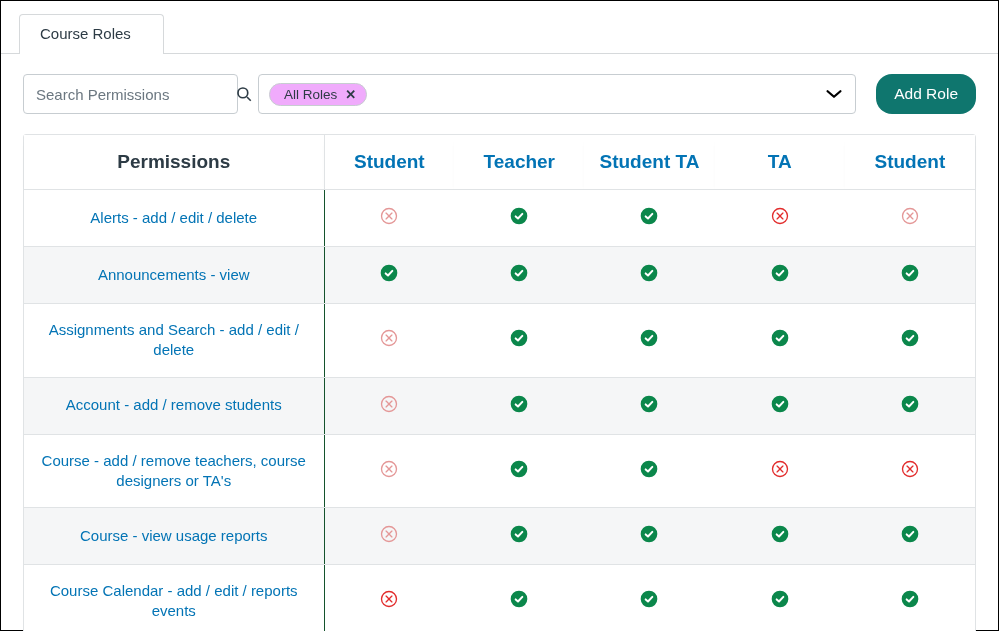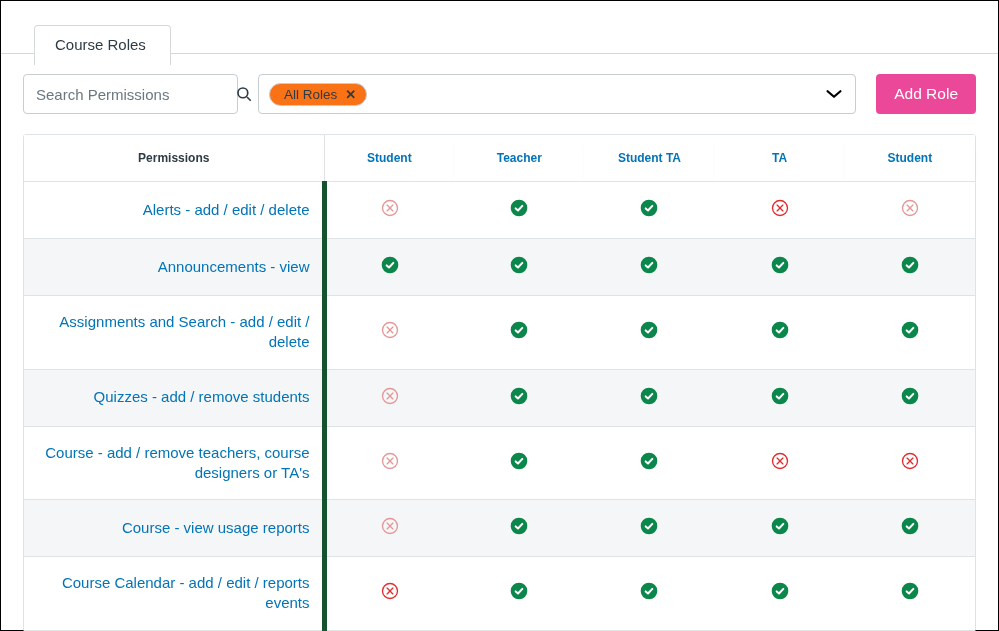--- a/index.html
+++ b/index.html
@@ -18,30 +18,29 @@
     padding: 0;
   }
   
   .tabs {
     display: flex;
     border-bottom: 1px solid #d6d9db;
     padding: 12px 18px 0 18px;
     gap: 0;
   }
   .tab {
-    padding: 10px 24px 12px 20px;
+    padding: 10px 32px 12px 20px;
     font-size: 15px;
     position: relative;
-    top: 12px;
+    top: 1px;
     cursor: pointer;
     border: 1px solid transparent;
     border-bottom: none;
     border-radius: 4px 4px 0 0;
     color: #0374B5;
-    margin-left: 15px;
   }
   .tab.active {
     color: #2d3b45;
     border-color: #d6d9db;
     background: #fff;
   }
   
   .toolbar {
     display: flex;
     align-items: center;
@@ -77,52 +76,52 @@
     border-radius: 4px;
     height: 40px;
     padding: 0 10px;
     justify-content: space-between;
     cursor: pointer;
   }
   .chip {
     display: inline-flex;
     align-items: center;
     gap: 8px;
-    background: #f97316;
+    background: #f0abfc;
     border: 1px solid #c7cdd1;
     border-radius: 999px;
     padding: 3px 10px 3px 14px;
     font-size: 13.5px;
     color: #2d3b45;
   }
   .chip-x { font-weight: bold; cursor: pointer; font-size: 13px; }
   .chevron { width: 22px; height: 22px; color: #000; }
   .add-btn {
-    background: #ec4899;
+    background: #0f766e;
     color: #fff;
     border: none;
-    border-radius: 4px;
+    border-radius: 16px;
     height: 40px;
     padding: 0 18px;
     font-size: 15.5px;
     cursor: pointer;
   }
   
   .table-wrap {
     margin: 0 22px;
     border: 1px solid #e0e3e5;
     border-radius: 3px;
   }
   table {
     width: 100%;
     border-collapse: collapse;
     table-layout: fixed;
   }
   thead th {
-    font-size: 12px;
+    font-size: 19px;
     font-weight: 600;
     padding: 16px 10px;
     border-bottom: 1px solid #e0e3e5;
     text-align: center;
     color: #0374B5;
     background: #fff;
     box-shadow: 0 4px 6px -4px rgba(0,0,0,0.12);
   }
   thead th:first-child {
     color: #2d3b45;
@@ -130,22 +129,22 @@
     width: 300px;
     border-right: 1px solid #e0e3e5;
   }
   tbody td {
     border-bottom: 1px solid #e0e3e5;
     padding: 16px 12px;
     vertical-align: middle;
     text-align: center;
   }
   tbody td:first-child {
-    text-align: right;
-    border-right: 5px solid #14532d;
+    text-align: center;
+    border-right: 1px solid #14532d;
     width: 300px;
   }
   tbody tr:nth-child(odd) td { background: #fff; }
   tbody tr:nth-child(even) td { background: #f5f6f7; }
   .perm-link {
     color: #0374B5;
     font-size: 15px;
     text-decoration: none;
     line-height: 1.35;
     display: inline-block;
@@ -291,21 +290,21 @@
                   <use href="#icon-allow"></use>
                 </svg>
               </span></td>
             <td><span class="status-icon allow">
                 <svg viewBox="0 0 24 24">
                   <use href="#icon-allow"></use>
                 </svg>
               </span></td>
           </tr>
           <tr>
-            <td><a href="#" class="perm-link">Quizzes - add / remove students</a></td>
+            <td><a href="#" class="perm-link">Account - add / remove students</a></td>
             <td><span class="status-icon deny-faded">
                 <svg viewBox="0 0 24 24">
                   <use href="#icon-deny"></use>
                 </svg>
               </span></td>
             <td><span class="status-icon allow">
                 <svg viewBox="0 0 24 24">
                   <use href="#icon-allow"></use>
                 </svg>
               </span></td>

